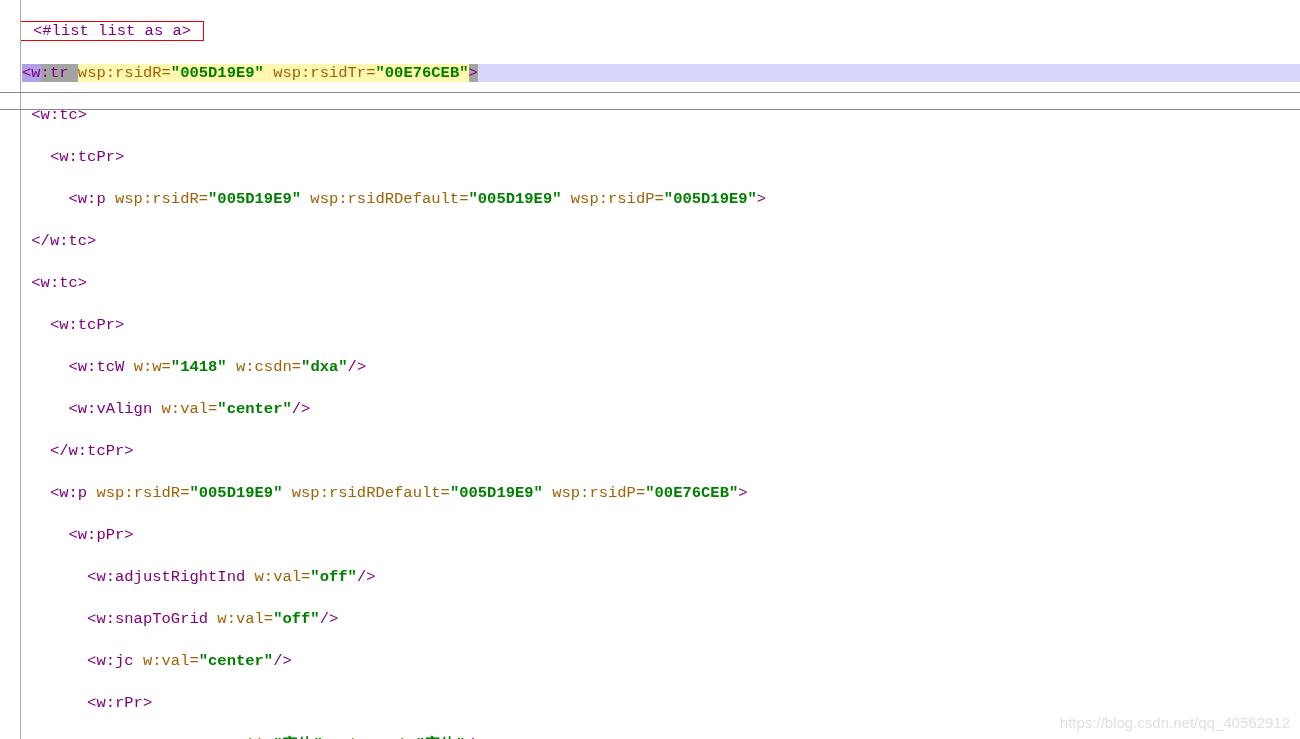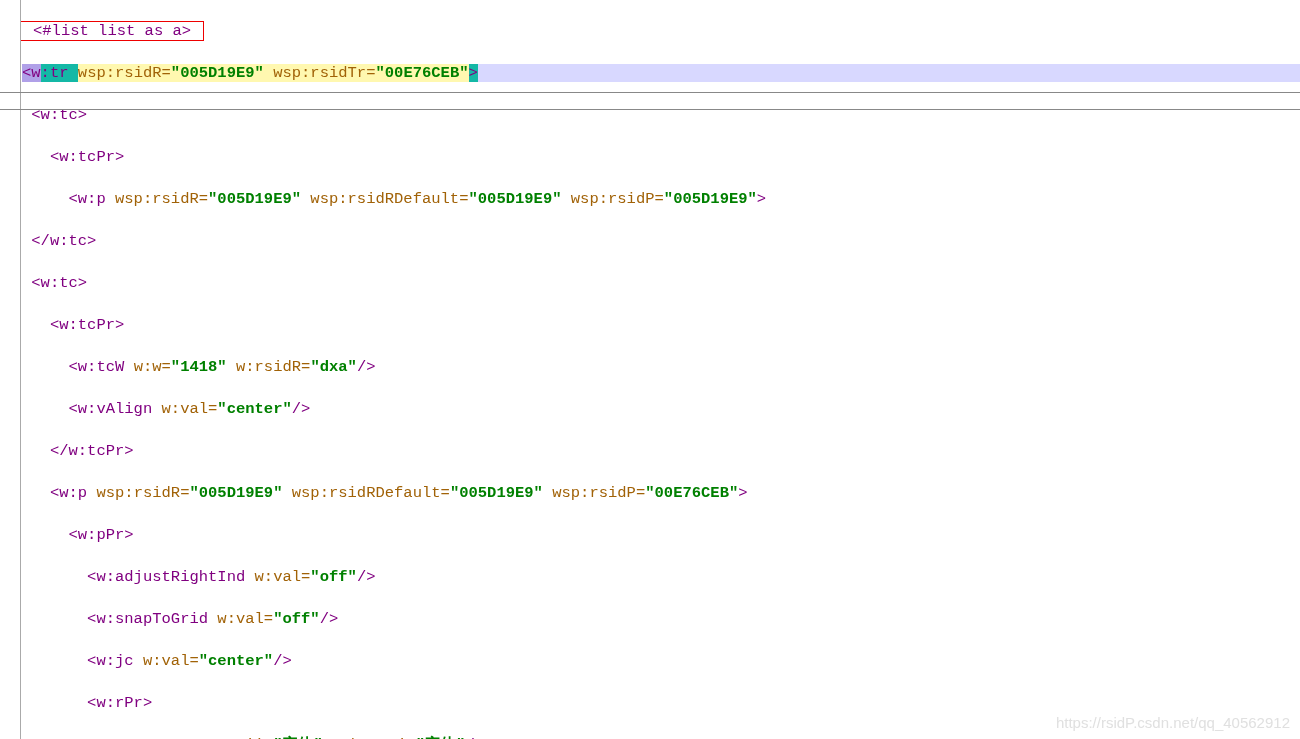--- a/index.html
+++ b/index.html
@@ -5,21 +5,21 @@
 html,body{margin:0;padding:0;background:#fff;font-family:Consolas,"Courier New",monospace;font-size:15.5px;line-height:21px;color:#000}
 .container{width:1300px;height:739px;position:relative;white-space:pre;overflow:hidden}
 .gutter{position:absolute;left:0;top:0;width:20px;height:739px;border-right:1px solid #aaa;background:#fff;z-index:2}
 .no-gutter-top{position:absolute;left:0;top:0;width:20px;height:30px;background:#fff;z-index:3}
 .code{position:absolute;left:22px;top:0}
 .line{height:21px}
 .redbox{border:1.5px solid #e00;padding:0 12px;margin-left:-2px}
 .hl-line{background:#d8d8ff}
 .cursor-pos{background:#b0a0e8}
 .hl-yellow{background:#fff8b0}
-.hl-green{background:#14b8a6}
+.hl-green{background:#a3a3a3}
 .tag{color:#800080}
 .attr{color:#a16207}
 .val{color:#008000;font-weight:bold}
 .hr-top{position:absolute;left:0;height:1px;background:#888;z-index:5}
 .watermark{position:absolute;right:10px;bottom:6px;color:#e0e0e0;font-family:Arial,sans-serif;font-size:15px}
 </style>
 </head>
 <body>
 
 <div class="container">
@@ -30,21 +30,21 @@
 
 <div class="code">
 <div class="line"><span class="redbox"><span class="tag">&lt;#list list as a&gt;</span></span></div>
 <div class="line"><span class="hl-line" style="padding-right:1000px"><span class="hl-green"><span class="tag"><span class="cursor-pos">&lt;w</span><span>:tr </span></span></span><span class="hl-yellow"><span class="attr">wsp:rsidR=</span><span class="val">"005D19E9"</span><span class="attr"> wsp:rsidTr=</span><span class="val">"00E76CEB"</span></span><span class="hl-green tag">&gt;</span></span></div>
 <div class="line"><span class="tag"> &lt;w:tc&gt;</span></div>
 <div class="line"><span class="tag">   &lt;w:tcPr&gt;</span></div>
 <div class="line"><span class="tag">     &lt;w:p </span><span class="attr">wsp:rsidR=</span><span class="val">"005D19E9"</span><span class="attr"> wsp:rsidRDefault=</span><span class="val">"005D19E9"</span><span class="attr"> wsp:rsidP=</span><span class="val">"005D19E9"</span><span class="tag">&gt;</span></div>
 <div class="line"><span class="tag"> &lt;/w:tc&gt;</span></div>
 <div class="line"><span class="tag"> &lt;w:tc&gt;</span></div>
 <div class="line"><span class="tag">   &lt;w:tcPr&gt;</span></div>
-<div class="line"><span class="tag">     &lt;w:tcW </span><span class="attr">w:w=</span><span class="val">"1418"</span><span class="attr"> w:rsidR=</span><span class="val">"dxa"</span><span class="tag">/&gt;</span></div>
+<div class="line"><span class="tag">     &lt;w:tcW </span><span class="attr">w:w=</span><span class="val">"1418"</span><span class="attr"> w:csdn=</span><span class="val">"dxa"</span><span class="tag">/&gt;</span></div>
 <div class="line"><span class="tag">     &lt;w:vAlign </span><span class="attr">w:val=</span><span class="val">"center"</span><span class="tag">/&gt;</span></div>
 <div class="line"><span class="tag">   &lt;/w:tcPr&gt;</span></div>
 <div class="line"><span class="tag">   &lt;w:p </span><span class="attr">wsp:rsidR=</span><span class="val">"005D19E9"</span><span class="attr"> wsp:rsidRDefault=</span><span class="val">"005D19E9"</span><span class="attr"> wsp:rsidP=</span><span class="val">"00E76CEB"</span><span class="tag">&gt;</span></div>
 <div class="line"><span class="tag">     &lt;w:pPr&gt;</span></div>
 <div class="line"><span class="tag">       &lt;w:adjustRightInd </span><span class="attr">w:val=</span><span class="val">"off"</span><span class="tag">/&gt;</span></div>
 <div class="line"><span class="tag">       &lt;w:snapToGrid </span><span class="attr">w:val=</span><span class="val">"off"</span><span class="tag">/&gt;</span></div>
 <div class="line"><span class="tag">       &lt;w:jc </span><span class="attr">w:val=</span><span class="val">"center"</span><span class="tag">/&gt;</span></div>
 <div class="line"><span class="tag">       &lt;w:rPr&gt;</span></div>
 <div class="line"><span class="tag">         &lt;w:rFonts </span><span class="attr">w:ascii=</span><span class="val">"宋体"</span><span class="attr"> w:h-ansi=</span><span class="val">"宋体"</span><span class="tag">/&gt;</span></div>
 
@@ -59,14 +59,14 @@
 
 
 
 
 
 
 
 
 </div>
 
-<div class="watermark">https://rsidP.csdn.net/qq_40562912</div>
+<div class="watermark">https://blog.csdn.net/qq_40562912</div>
 </div>
 
 </body></html>

